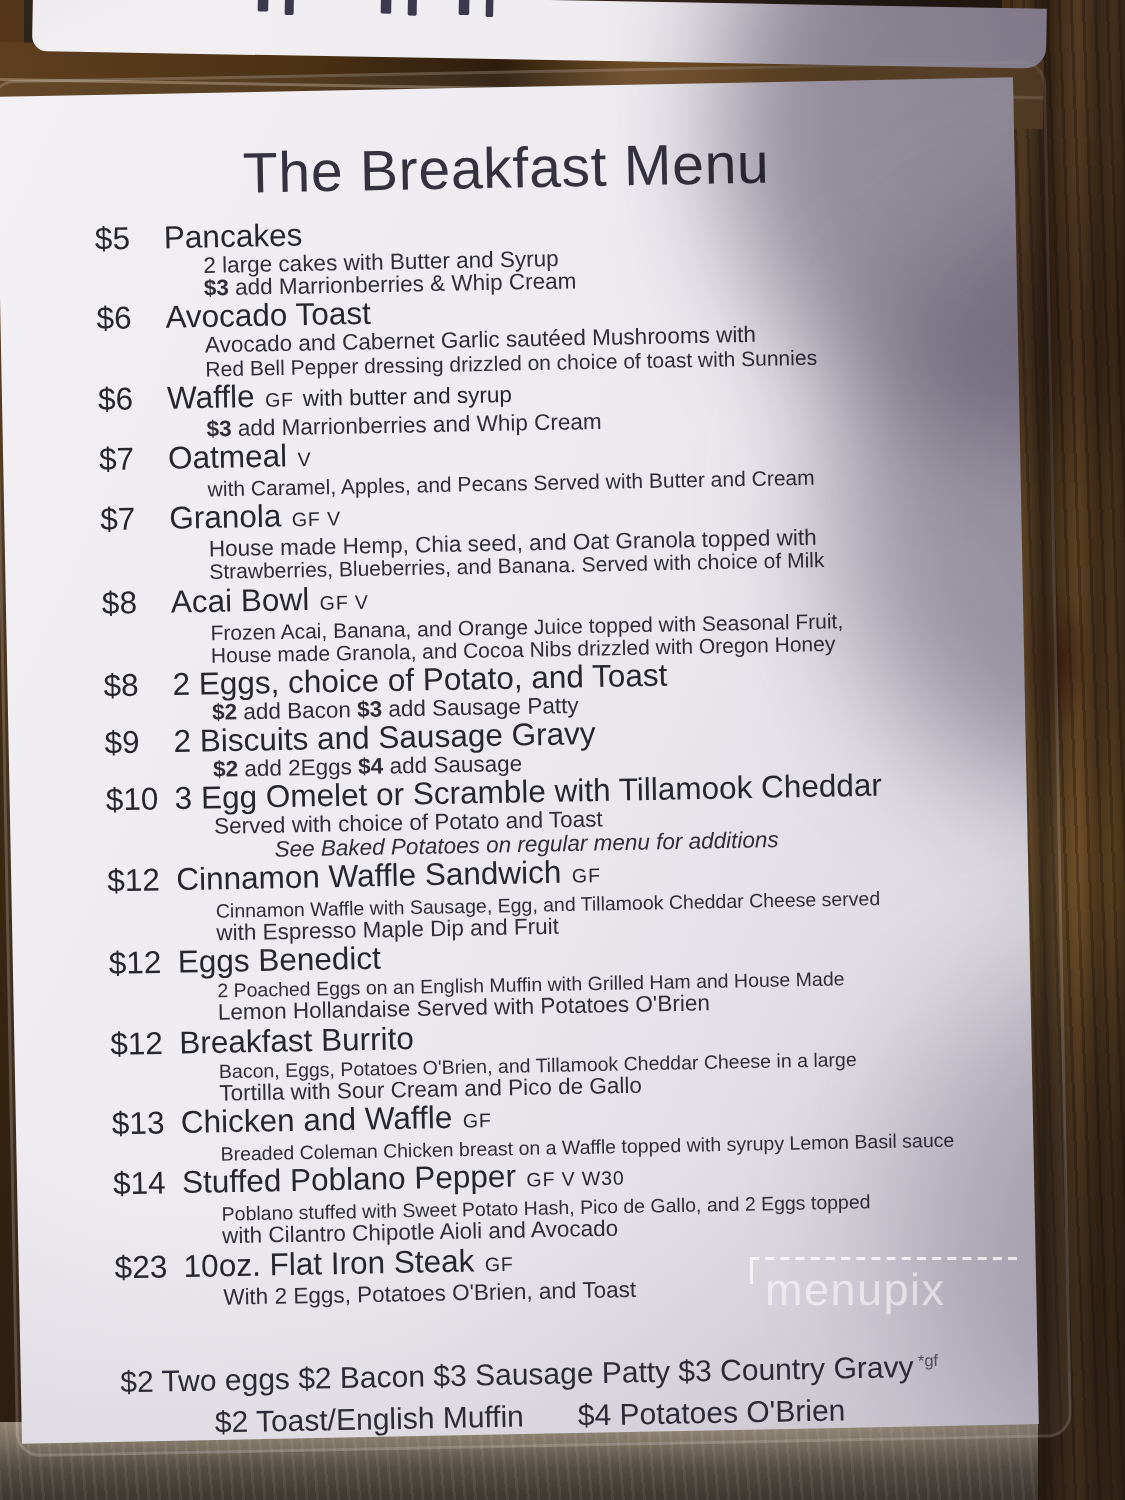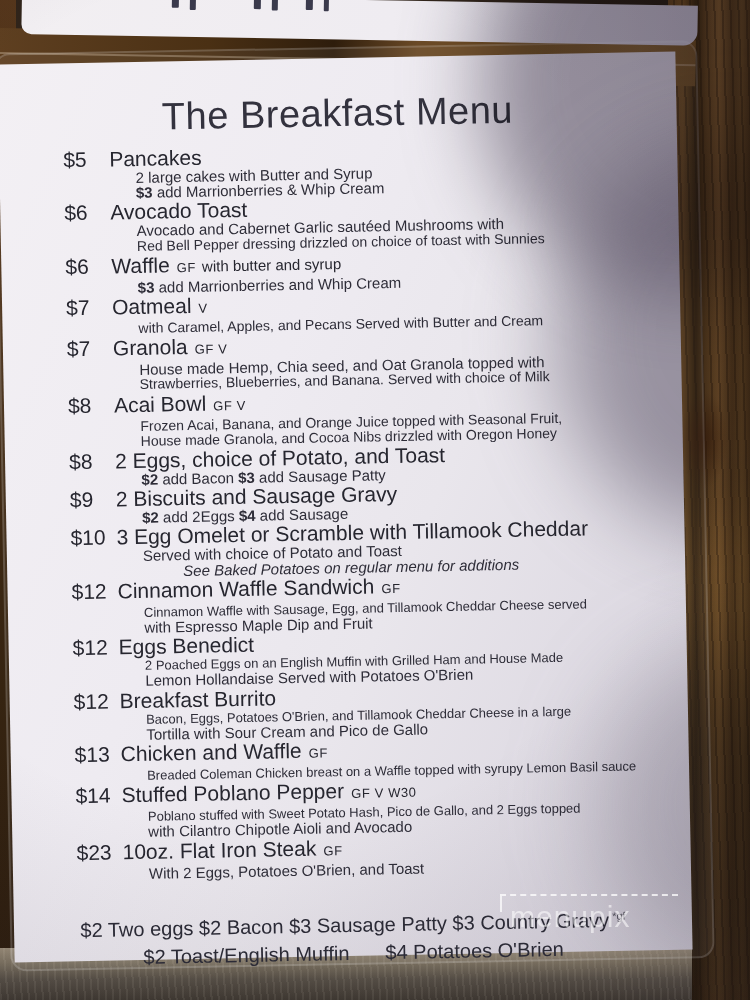--- a/index.html
+++ b/index.html
@@ -65,21 +65,21 @@
   
   .shadow-layer{position:absolute;inset:0;pointer-events:none;mix-blend-mode:multiply;}
   .blob{position:absolute;border-radius:50%;}
   .blob-a{left:480px;top:-140px;width:430px;height:440px;background:rgba(98,90,108,0.6);filter:blur(38px);}
   .blob-b{left:556px;top:140px;width:340px;height:390px;background:rgba(104,96,114,0.55);filter:blur(42px);}
   .blob-c{left:596px;top:650px;width:270px;height:310px;background:rgba(110,102,118,0.3);filter:blur(46px);}
   .vignette{position:absolute;inset:0;pointer-events:none;
     background:radial-gradient(circle at 35% 40%, rgba(0,0,0,0) 55%, rgba(40,30,50,0.14) 100%);}
 
   
-  .watermark{position:absolute;left:500px;top:894px;width:178px;height:48px;
+  .watermark{position:absolute;left:500px;top:838px;width:178px;height:48px;
     border-top:2px dashed rgba(255,255,255,0.75);}
   .watermark .left-dash{position:absolute;left:0;top:0;width:2px;height:16px;
     background:rgba(255,255,255,0.7);}
   .watermark .wm-text{font-size:30px;letter-spacing:1px;color:rgba(255,255,255,0.55);
     padding:4px 0 0 10px;font-weight:400;}
 </style>
 </head>
 <body>
 
 <div class="photo">

